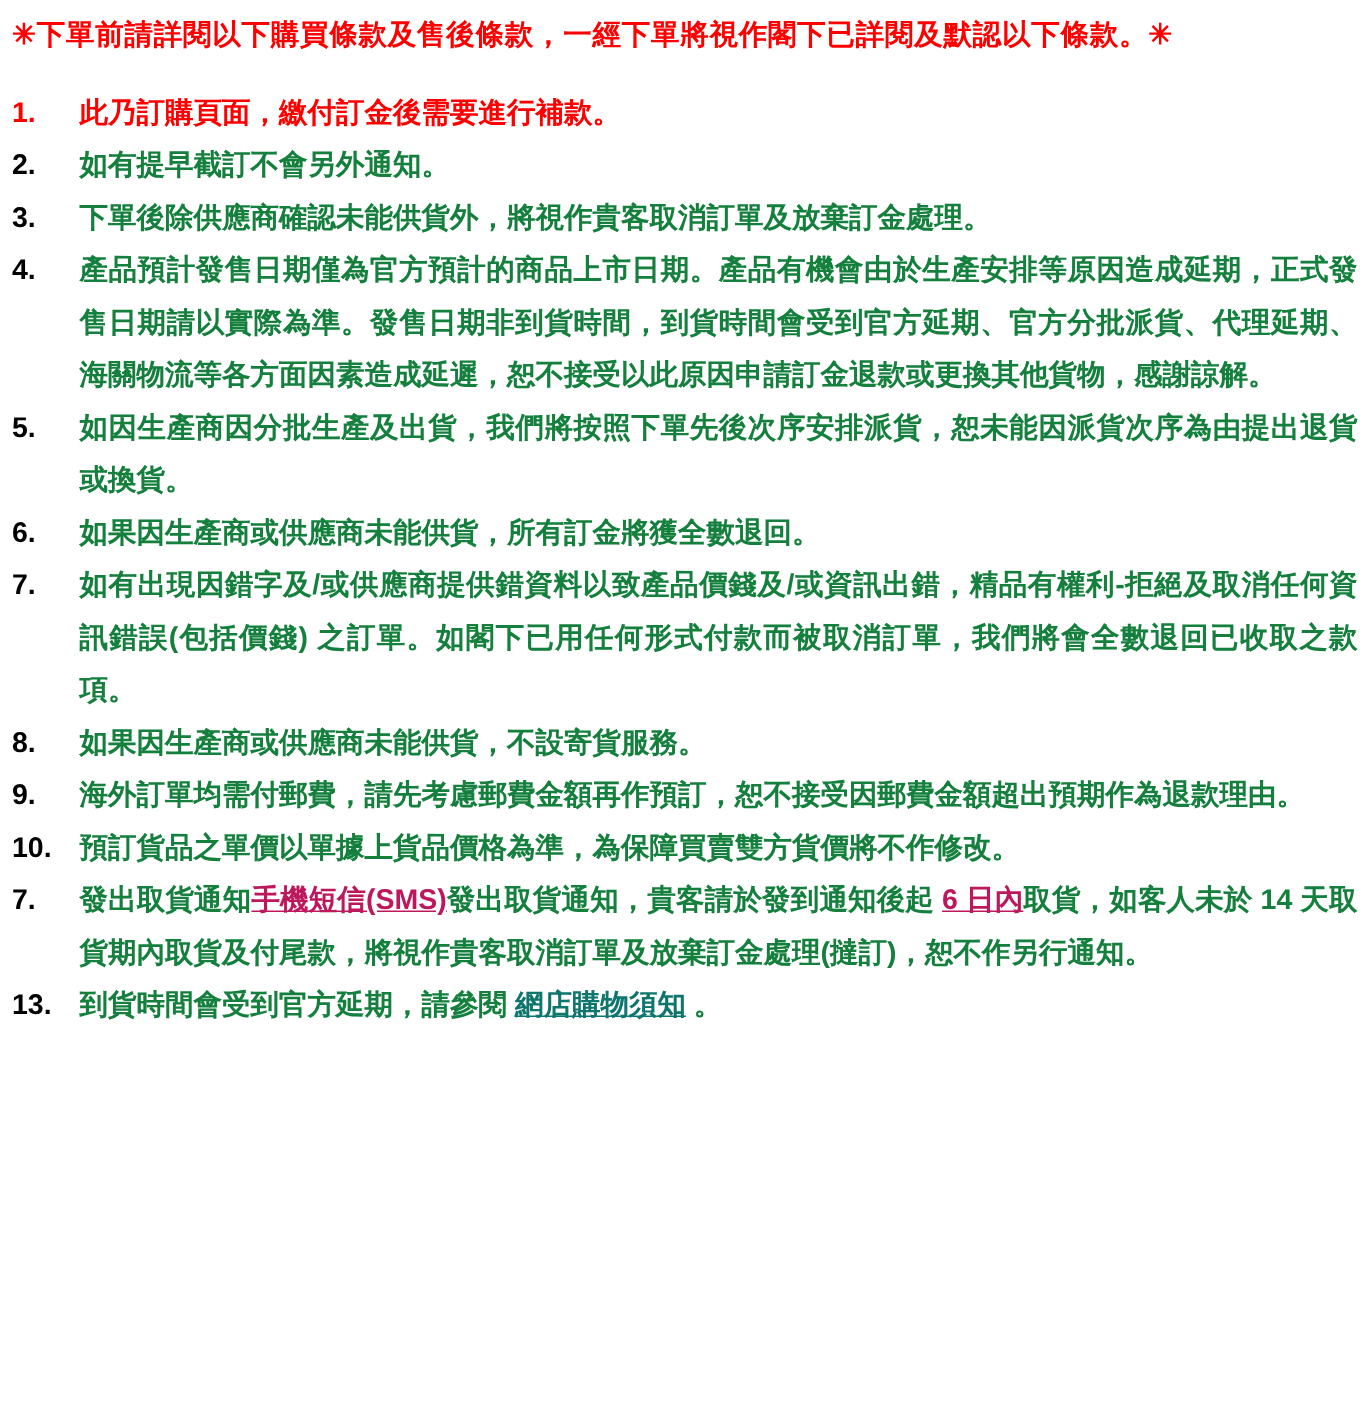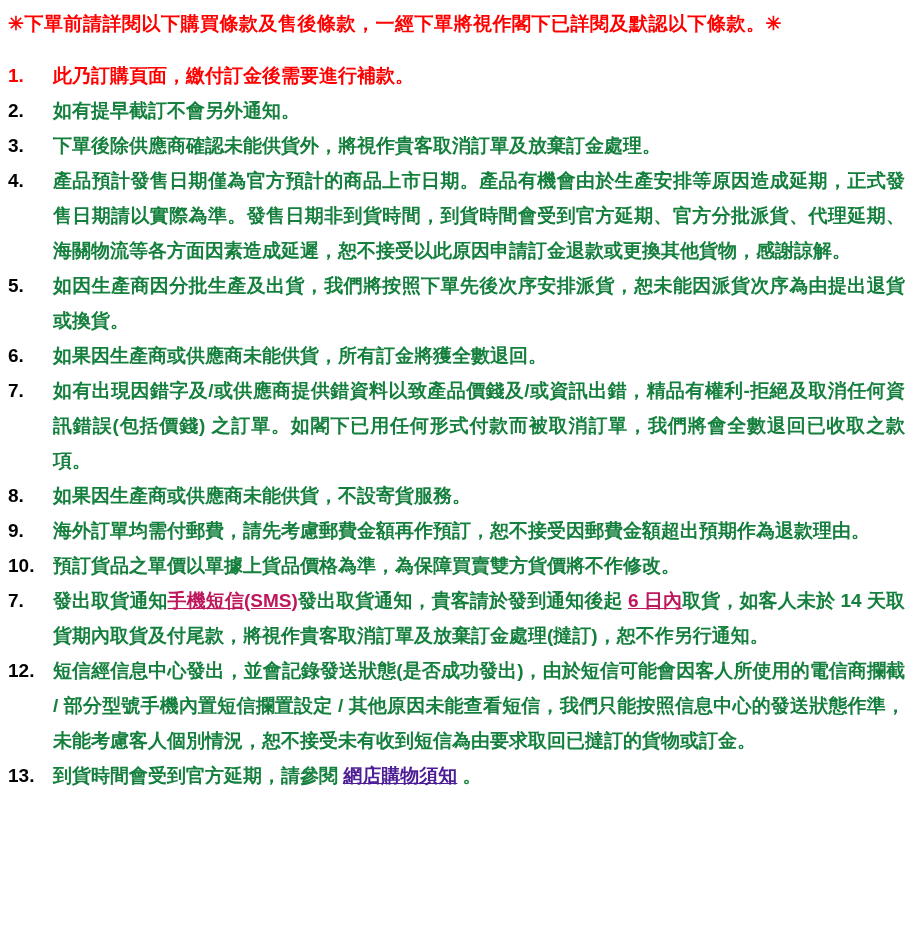--- a/index.html
+++ b/index.html
@@ -38,21 +38,21 @@
   }
   .term .text {
     flex: 1 1 auto;
     text-align: justify;
     text-justify: inter-ideograph;
     margin-left: 12px;
   }
   .plain { color: #15803d; }
   .red { color: #ff0000; }
   .red-underline { color: #be185d; text-decoration: underline; }
-  a.link { color: #4c1d95; text-decoration: underline; cursor: pointer; }
+  a.link { color: #0f766e; text-decoration: underline; cursor: pointer; }
 </style>
 </head>
 <body>
 
 <div>
   <div class="header-notice">✳下單前請詳閱以下購買條款及售後條款，一經下單將視作閣下已詳閱及默認以下條款。✳</div>
 
 
   <div class="terms-list">
       <div class="term">
@@ -93,21 +93,17 @@
       </div>
       <div class="term">
         <span class="num">10.</span>
         <span class="text"><span class="plain">預訂貨品之單價以單據上貨品價格為準，為保障買賣雙方貨價將不作修改。</span></span>
       </div>
       <div class="term">
         <span class="num">7.</span>
         <span class="text"><span class="plain">發出取貨通知</span><span class="red-underline">手機短信(SMS)</span><span class="plain">發出取貨通知，貴客請於發到通知後起 </span><span class="red-underline">6 日內</span><span class="plain">取貨，如客人未於 14 天取貨期內取貨及付尾款，將視作貴客取消訂單及放棄訂金處理(撻訂)，恕不作另行通知。</span></span>
       </div>
       <div class="term">
-        <span class="num">12.</span>
-        <span class="text"><span class="plain">短信經信息中心發出，並會記錄發送狀態(是否成功發出)，由於短信可能會因客人所使用的電信商攔截 / 部分型號手機內置短信攔置設定 / 其他原因未能查看短信，我們只能按照信息中心的發送狀態作準，未能考慮客人個別情況，恕不接受未有收到短信為由要求取回已撻訂的貨物或訂金。</span></span>
-      </div>
-      <div class="term">
         <span class="num">13.</span>
         <span class="text"><span class="plain">到貨時間會受到官方延期，請參閱 </span><a class="link" href="#">網店購物須知</a><span class="plain"> 。</span></span>
       </div>
     </div>
 </div>
 
 </body></html>

